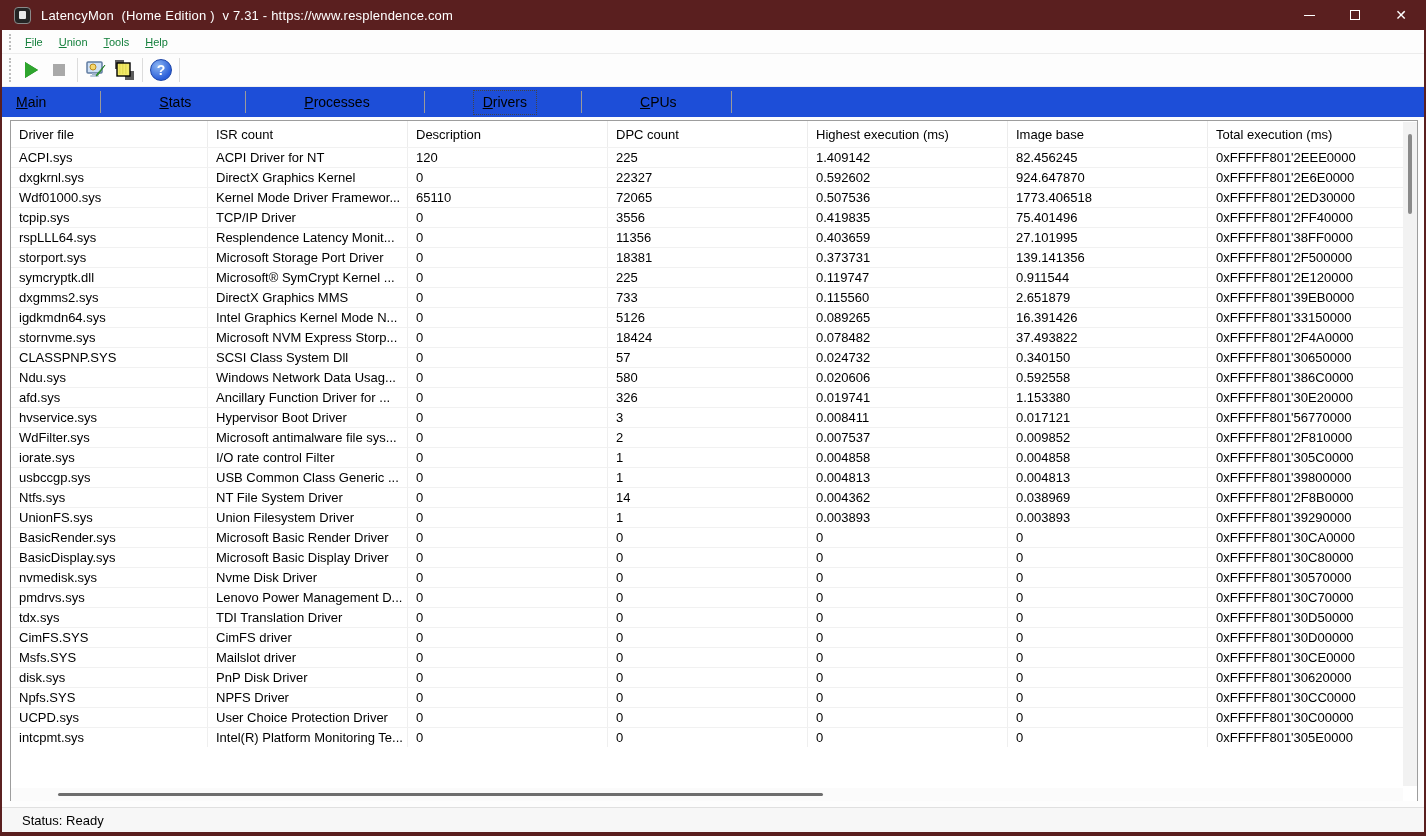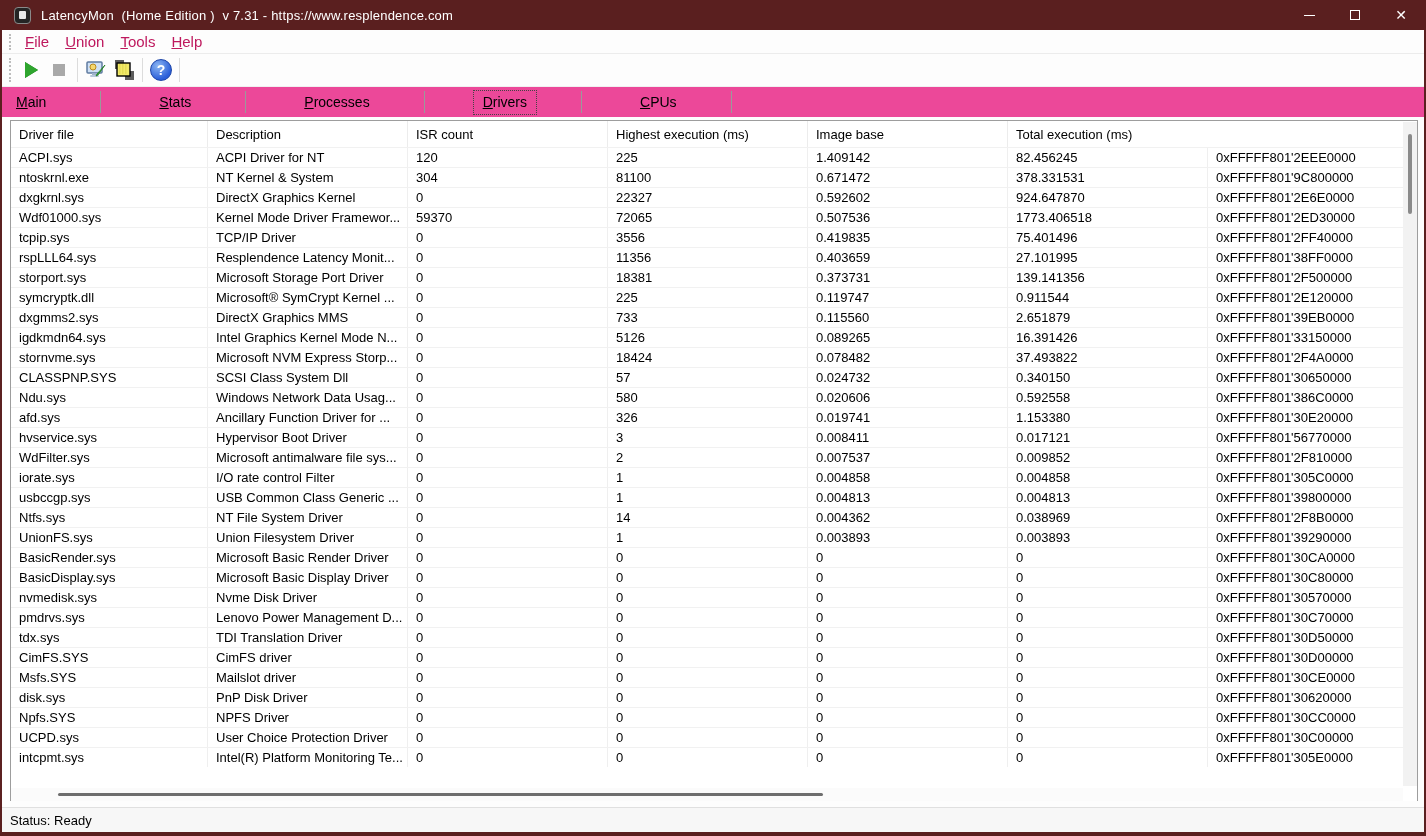--- a/index.html
+++ b/index.html
@@ -18,39 +18,39 @@
   .win-controls { margin-left:auto; display:flex; height:100%; }
   .win-btn { width:46px; height:100%; display:flex; align-items:center; justify-content:center; color:#fff; }
   .glyph-min { width:11px; height:1px; background:#fff; display:block; }
   .glyph-max { width:10px; height:10px; border:1px solid #fff; display:block; }
   .glyph-close { font-size:14px; line-height:1; }
 
   
   .menubar { height:24px; flex:none; background:#fdfdfd; display:flex; align-items:center;
     border-bottom:1px solid #ececec; position:relative; }
   .grip { width:0; height:16px; border-left:2px dotted #bdbdbd; margin:0 6px 0 7px; }
-  .menu-item { display:inline-block; font-size:15px; color:#be185d; padding:3px 8px; }
+  .menu-item { display:inline-block; font-size:11px; color:#15803d; padding:3px 8px; }
   .menu-item::first-letter { text-decoration:underline; }
 
   
   .toolbar { height:33px; flex:none; background:#fdfdfd; display:flex; align-items:center;
     border-bottom:1px solid #f0f0f0; }
   .toolbar .grip { height:24px; }
   .tb-btn { width:28px; height:26px; display:flex; align-items:center; justify-content:center; }
   .tb-sep { width:0; height:24px; border-left:1px solid #dcdcdc; margin:0 4px; }
   .play-tri { width:0; height:0; border-left:13px solid #2ea52e;
     border-top:8px solid transparent; border-bottom:8px solid transparent; filter:drop-shadow(0 0 0.5px #1c7a1c); }
   .stop-sq { width:12px; height:12px; background:#a9a9a9; }
   .help-circle { width:22px; height:22px; border-radius:50%;
     background:radial-gradient(circle at 35% 30%, #8cb6f2, #2b5fd9 70%);
     color:#fff; font-weight:bold; font-size:14px; display:flex; align-items:center; justify-content:center;
     border:1px solid #1c44a8; }
 
   
-  .tabbar { height:30px; flex:none; background:#ec4899; display:flex; align-items:center;gap:40px; }
+  .tabbar { height:30px; flex:none; background:#1d4ed8; display:flex; align-items:center;gap:40px; }
   .tab { display:inline-block; font-size:14px; color:#000; padding:4px 10px 5px 10px; margin-left:4px; }
   .tab::first-letter { text-decoration:underline; }
   .tab.selected { outline:1px dotted #444; outline-offset:-1px; }
   .tab-sep { width:0; height:22px; border-left:1px solid #9a9a9a; margin:0 4px; }
 
   
   .table-wrap { flex:1; background:#fdfdfd; padding:3px 6px 0 8px; overflow:hidden; }
   .dtable { width:100%; height:682px; border:1px solid #9d9d9d; background:#fff; position:relative; overflow:hidden;
     display:flex; flex-direction:column; }
   .thead, .trow { display:grid; grid-template-columns:197px 200px 200px 200px 200px 200px 1fr; }
@@ -62,21 +62,21 @@
     overflow:hidden; white-space:nowrap; }
   .hcell:last-child, .tcell:last-child { border-right:none; }
   .vscroll { position:absolute; top:1px; right:0; width:14px; height:664px; background:#f2f2f2; }
   .vthumb { position:absolute; top:12px; left:5px; width:4px; height:80px; background:#8a8a8a; border-radius:2px; }
   .hscroll { position:absolute; left:0; right:14px; bottom:0; height:13px; background:#fbfbfb; }
   .hthumb { position:absolute; top:5px; left:47px; width:765px; height:3px; background:#6e6e6e; border-radius:2px; }
 
   
   .status-gap { height:6px; flex:none; background:#fdfdfd; }
   .statusbar { height:25px; flex:none; background:#f7f7f7; border-top:1px solid #e0e0e0;
-    display:flex; align-items:center; padding-left:8px; font-size:13px; color:#000; }
+    display:flex; align-items:center; padding-left:20px; font-size:13px; color:#000; }
 </style>
 </head>
 <body>
 
 <div class="window">
 
   <div class="titlebar">
     <div class="app-icon"></div>
     <div class="title-text">LatencyMon  (Home Edition )  v 7.31 - https://www.resplendence.com</div>
     <div class="win-controls">
@@ -143,58 +143,50 @@
     <span class="tab selected">Drivers</span>
     <span class="tab-sep"></span>
     <span class="tab">CPUs</span>
     <span class="tab-sep"></span>
   </div>
 
   <div class="table-wrap">
     <div class="dtable">
       <div class="thead">
         <div class="hcell">Driver file</div>
+        <div class="hcell">ISR count</div>
         <div class="hcell">Description</div>
-        <div class="hcell">ISR count</div>
+        <div class="hcell">DPC count</div>
         <div class="hcell">Highest execution (ms)</div>
         <div class="hcell">Image base</div>
         <div class="hcell">Total execution (ms)</div>
       </div>
       <div>
           <div class="trow">
             <div class="tcell">ACPI.sys</div>
             <div class="tcell">ACPI Driver for NT</div>
             <div class="tcell">120</div>
             <div class="tcell">225</div>
             <div class="tcell">1.409142</div>
             <div class="tcell">82.456245</div>
             <div class="tcell">0xFFFFF801'2EEE0000</div>
           </div>
           <div class="trow">
-            <div class="tcell">ntoskrnl.exe</div>
-            <div class="tcell">NT Kernel &amp; System</div>
-            <div class="tcell">304</div>
-            <div class="tcell">81100</div>
-            <div class="tcell">0.671472</div>
-            <div class="tcell">378.331531</div>
-            <div class="tcell">0xFFFFF801'9C800000</div>
-          </div>
-          <div class="trow">
             <div class="tcell">dxgkrnl.sys</div>
             <div class="tcell">DirectX Graphics Kernel</div>
             <div class="tcell">0</div>
             <div class="tcell">22327</div>
             <div class="tcell">0.592602</div>
             <div class="tcell">924.647870</div>
             <div class="tcell">0xFFFFF801'2E6E0000</div>
           </div>
           <div class="trow">
             <div class="tcell">Wdf01000.sys</div>
             <div class="tcell">Kernel Mode Driver Framewor...</div>
-            <div class="tcell">59370</div>
+            <div class="tcell">65110</div>
             <div class="tcell">72065</div>
             <div class="tcell">0.507536</div>
             <div class="tcell">1773.406518</div>
             <div class="tcell">0xFFFFF801'2ED30000</div>
           </div>
           <div class="trow">
             <div class="tcell">tcpip.sys</div>
             <div class="tcell">TCP/IP Driver</div>
             <div class="tcell">0</div>
             <div class="tcell">3556</div>

